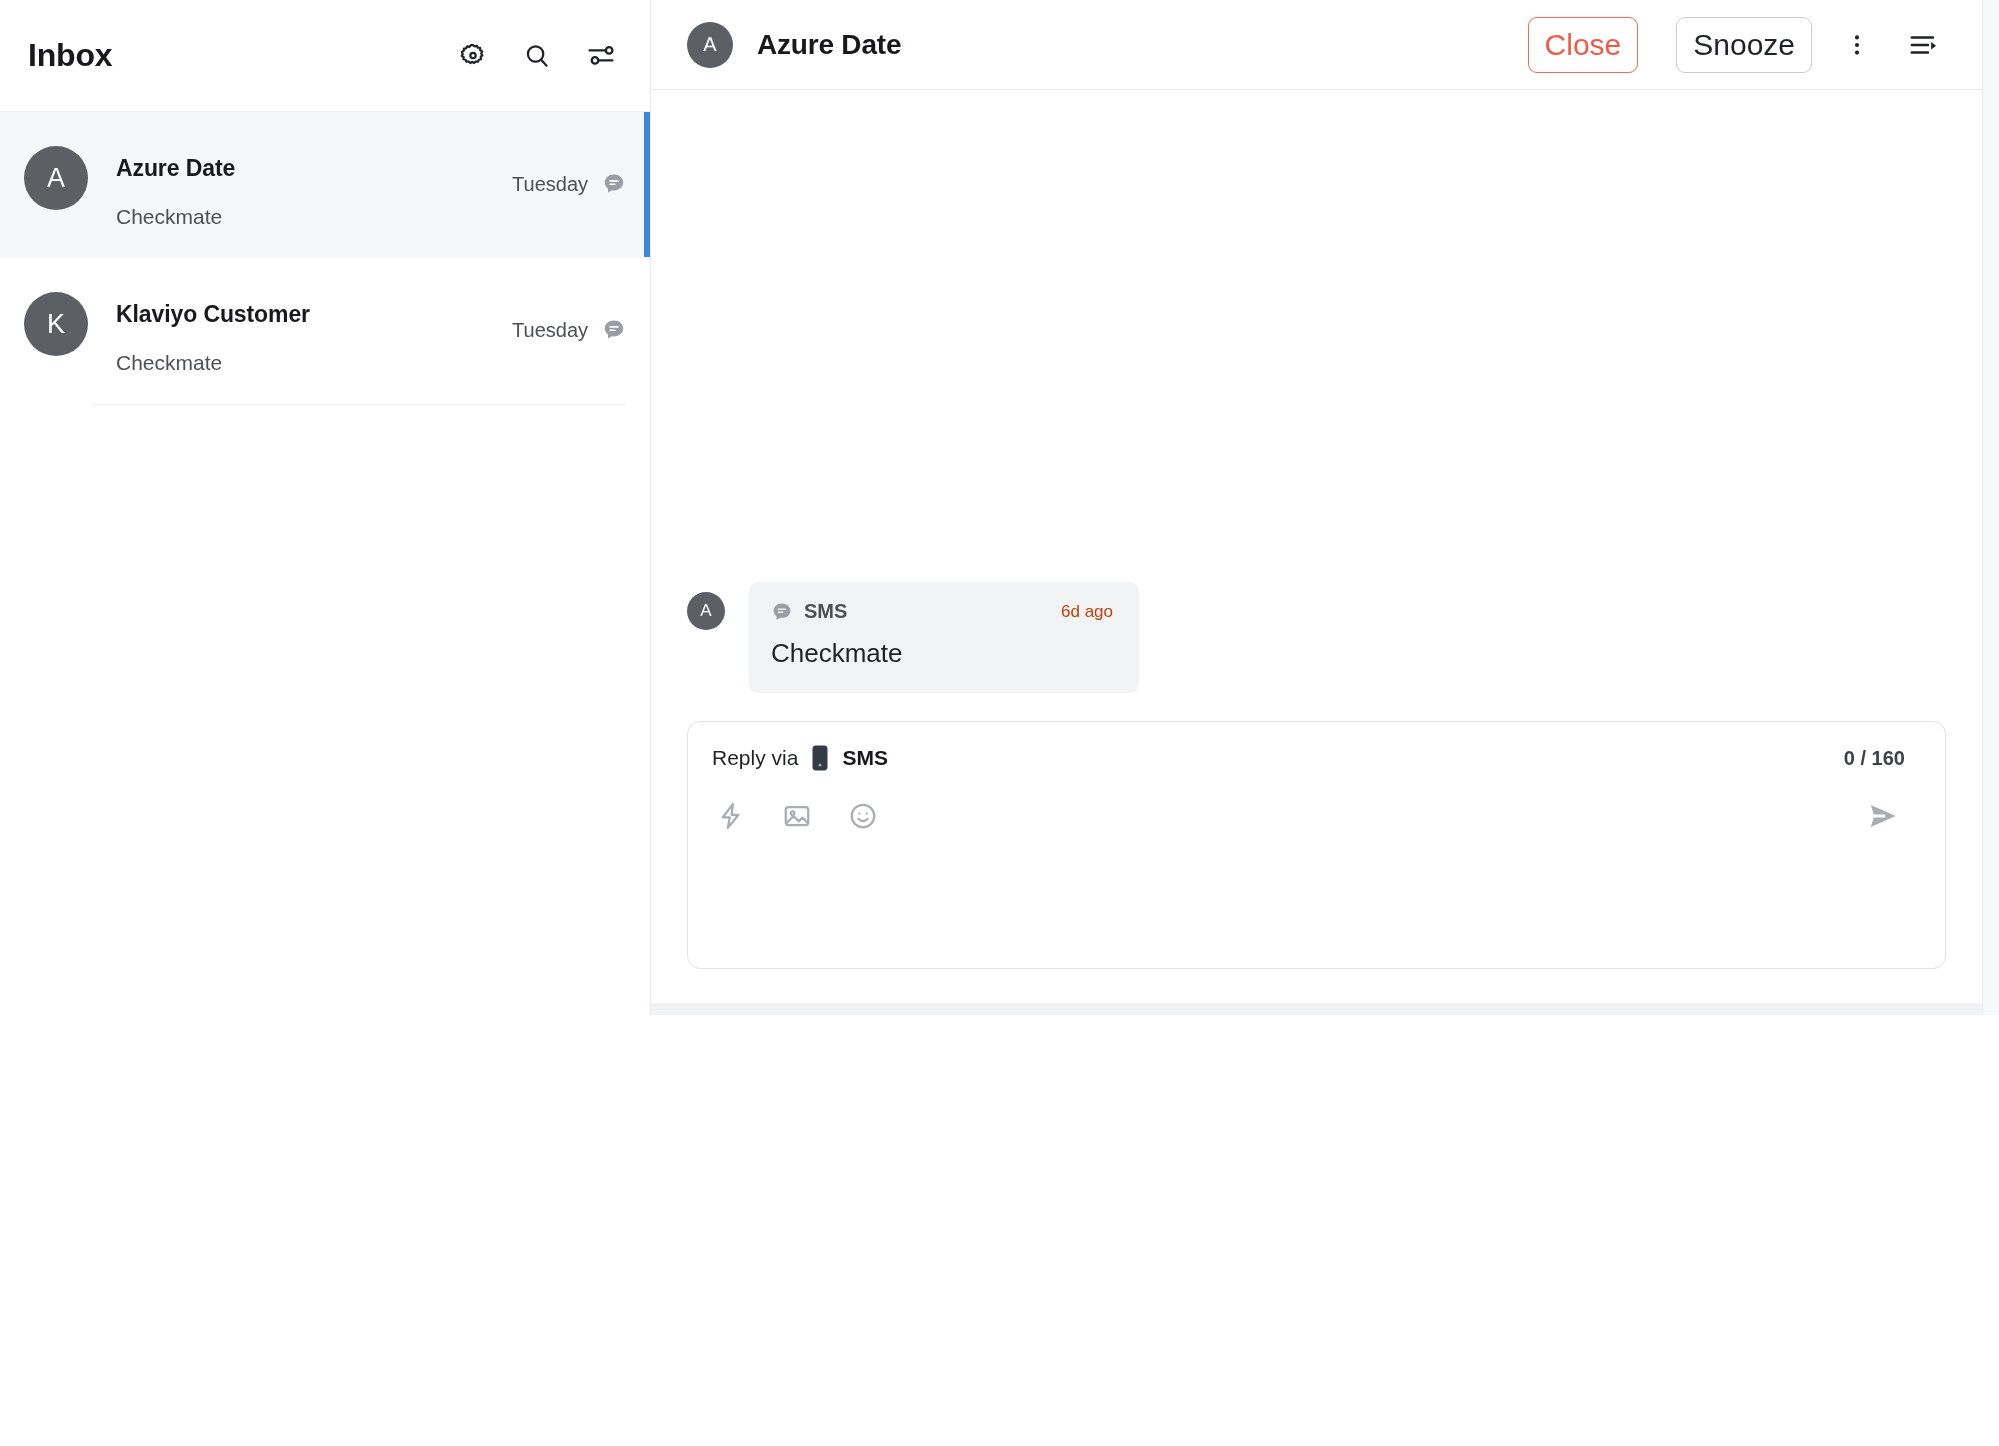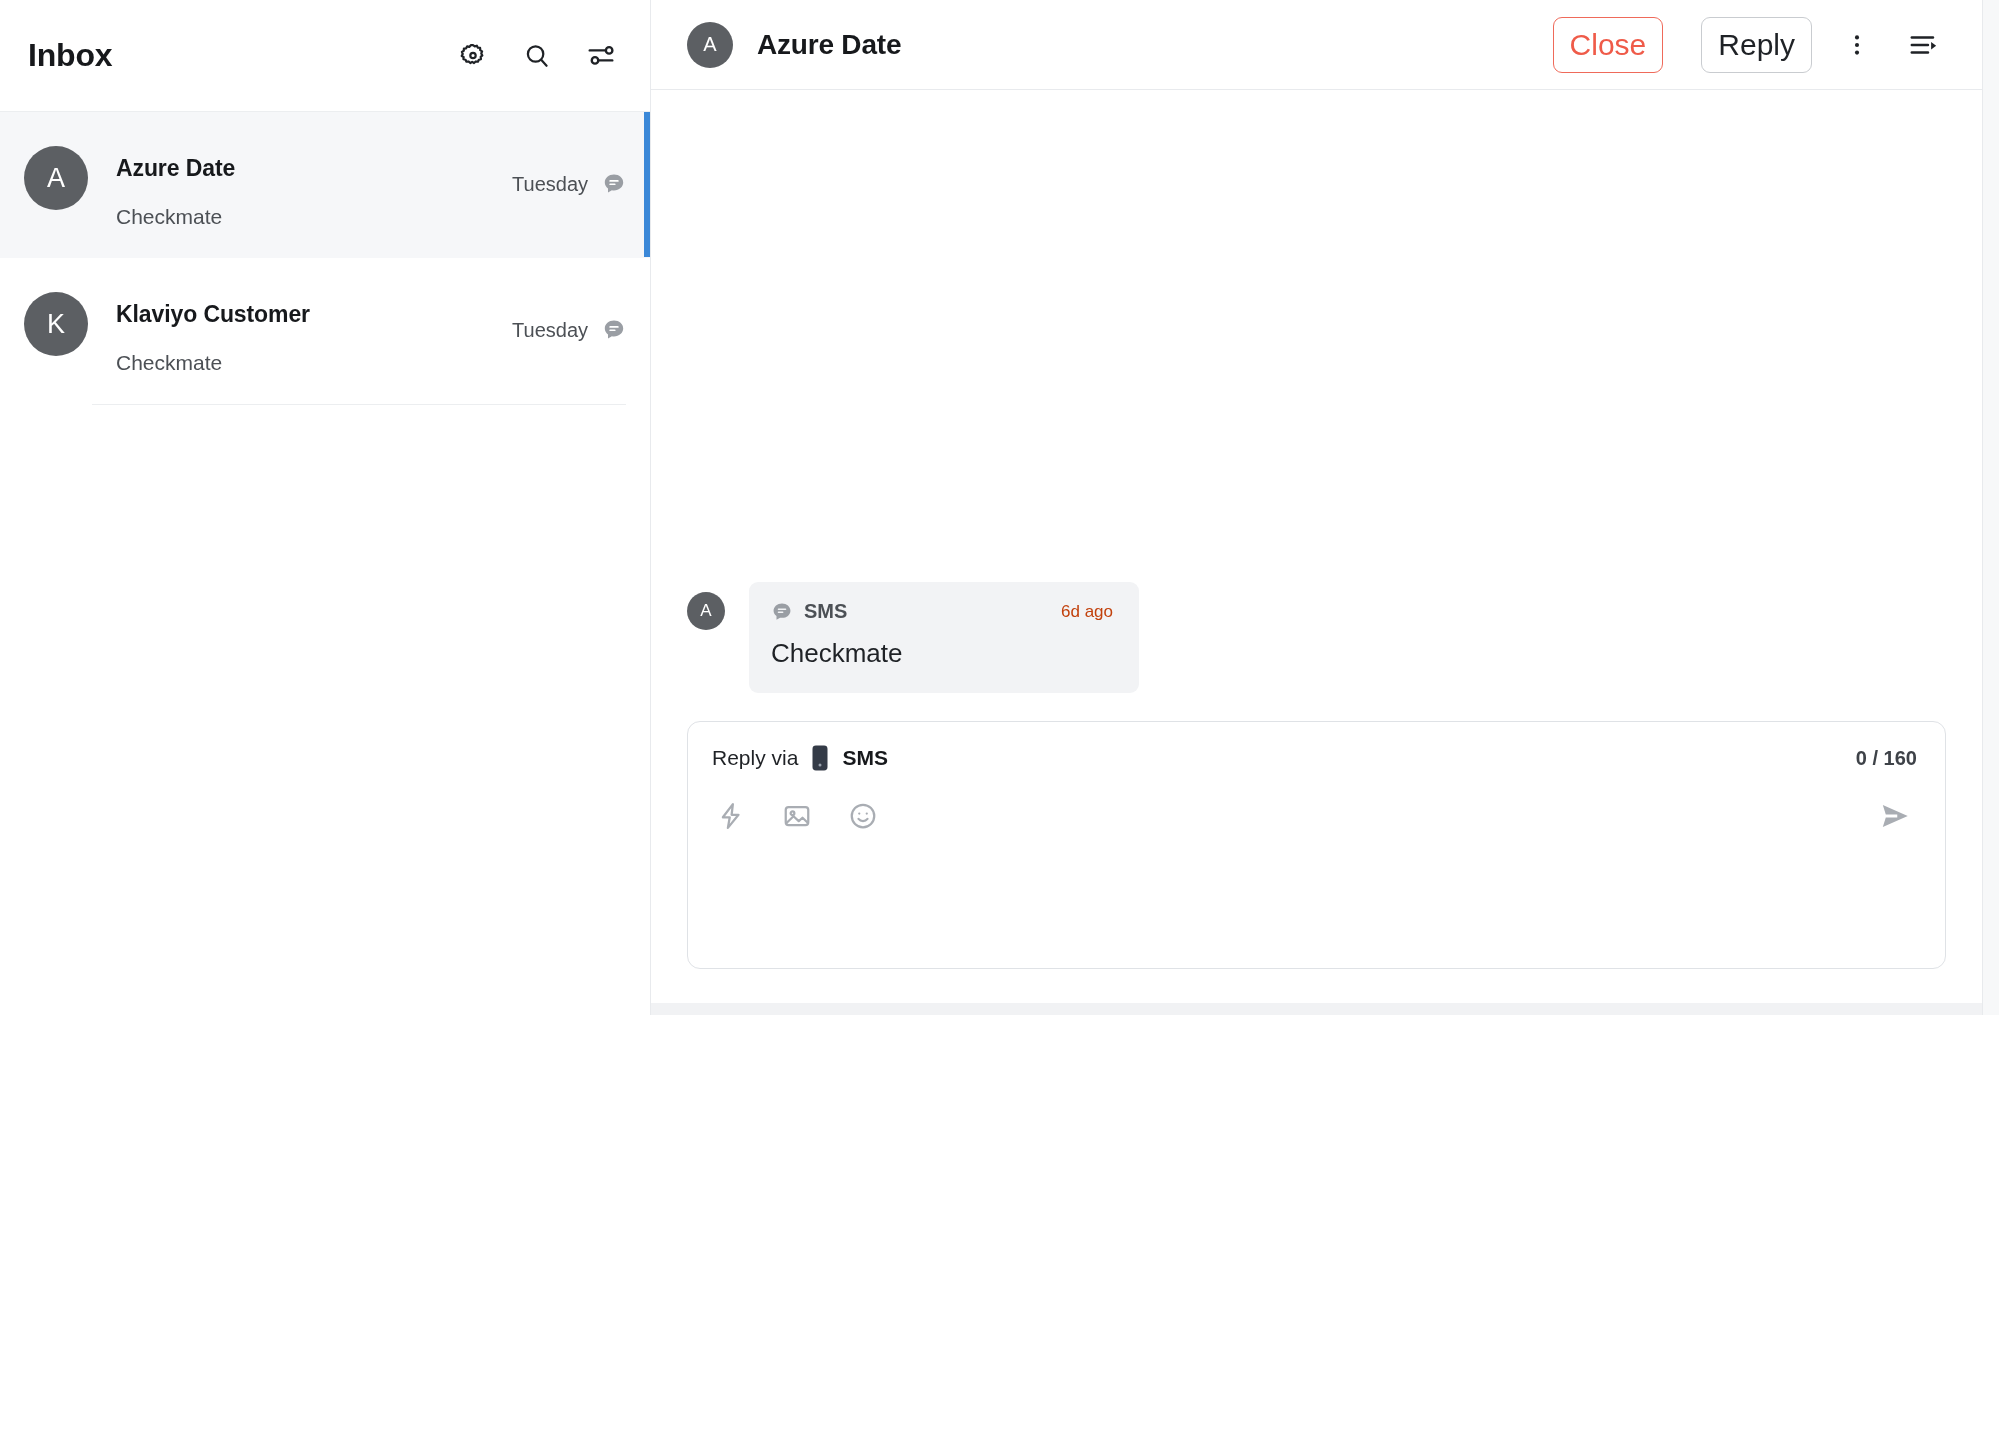--- a/index.html
+++ b/index.html
@@ -310,21 +310,21 @@
 
   
   .composer-wrap {
     flex: 0 0 auto;
     padding: 0 36px 46px 36px;
   }
   .composer {
     border: 1.5px solid #dfe2e6;
     border-radius: 13px;
     background: #ffffff;
-    padding: 22px 28px 20px 24px;
+    padding: 22px 40px 20px 24px;
     display: flex;
     flex-direction: column;
     min-height: 248px;
   }
   .composer-top {
     display: flex;
     align-items: center;
   }
   .reply-via {
     display: flex;
@@ -486,21 +486,21 @@
   </aside>
 
   <section class="right-panel">
 
     <div class="conv-header">
       <div class="conv-header-avatar">A</div>
       <div class="conv-header-title">Azure Date</div>
 
       <div class="conv-header-actions">
         <div class="btn btn-close">Close</div>
-        <div class="btn btn-snooze">Reply</div>
+        <div class="btn btn-snooze">Snooze</div>
 
         <div class="hdr-icon-btn">
           <svg width="26" height="26" viewBox="0 0 24 24" fill="currentColor">
             <circle cx="12" cy="5" r="1.9"></circle>
             <circle cx="12" cy="12" r="1.9"></circle>
             <circle cx="12" cy="19" r="1.9"></circle>
           </svg>
         </div>
 
         <div class="hdr-icon-btn">

